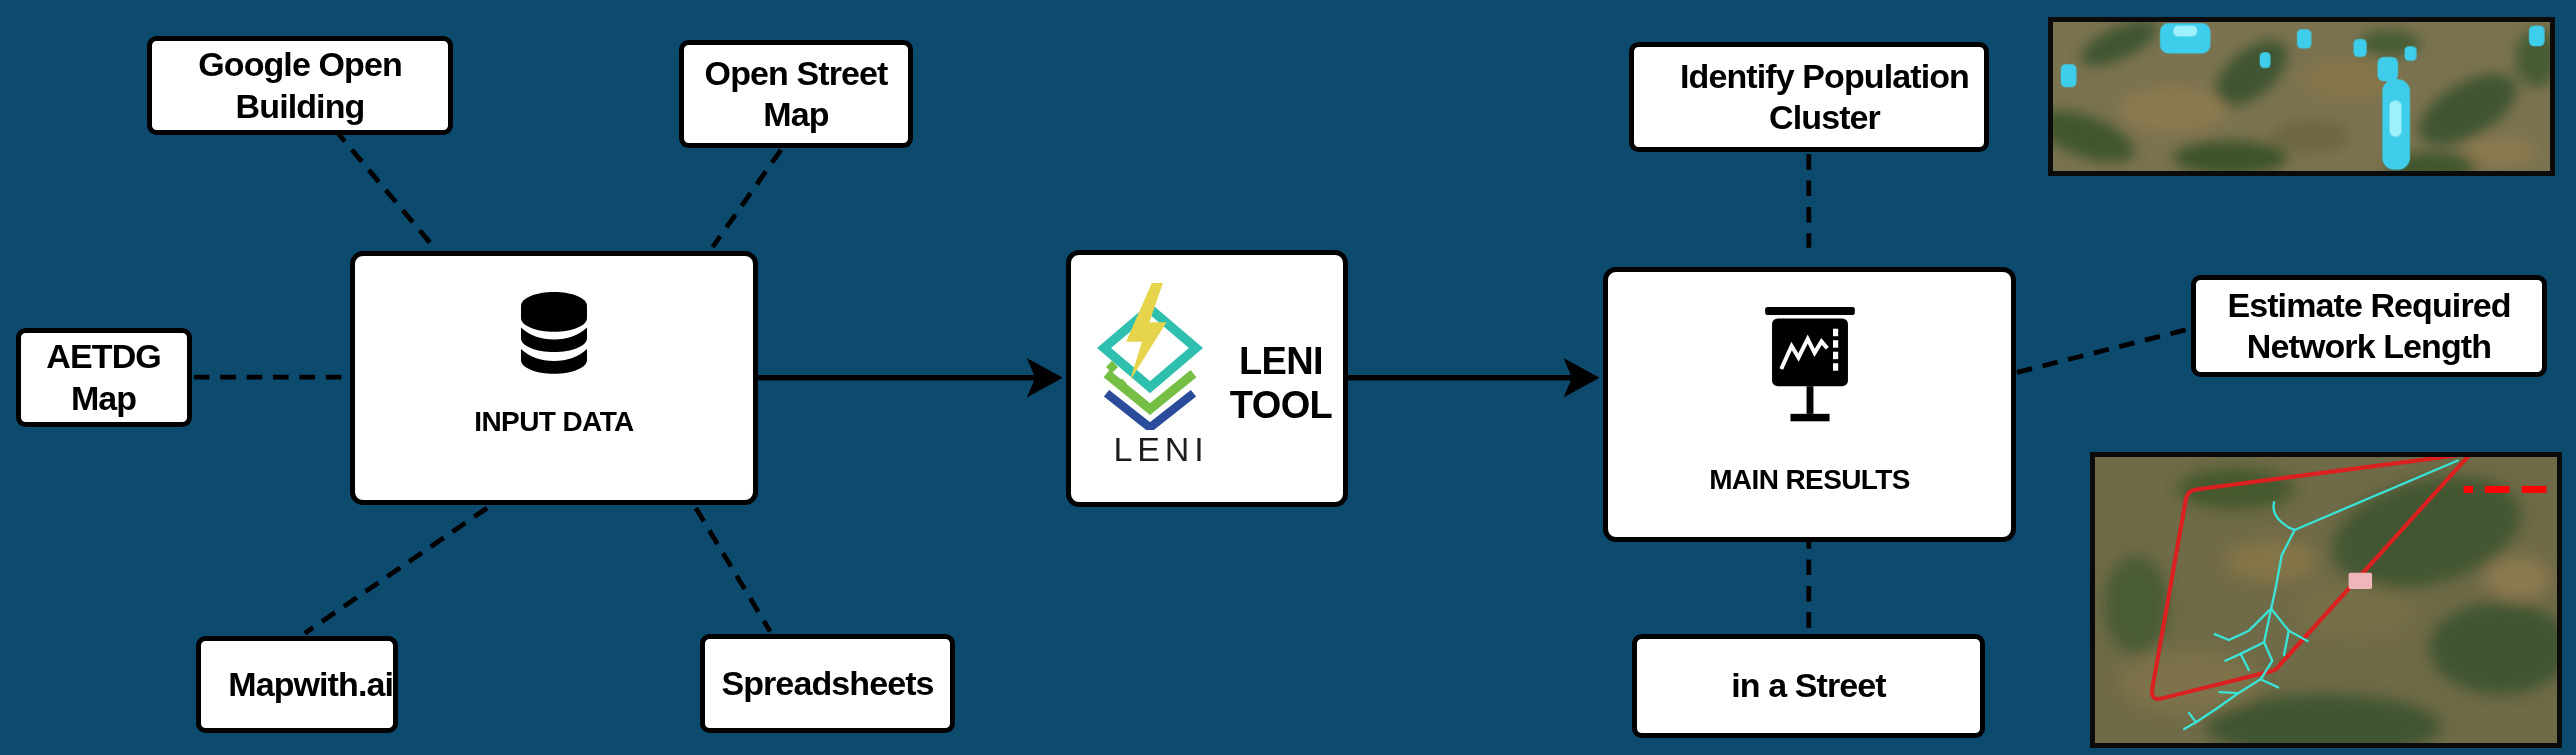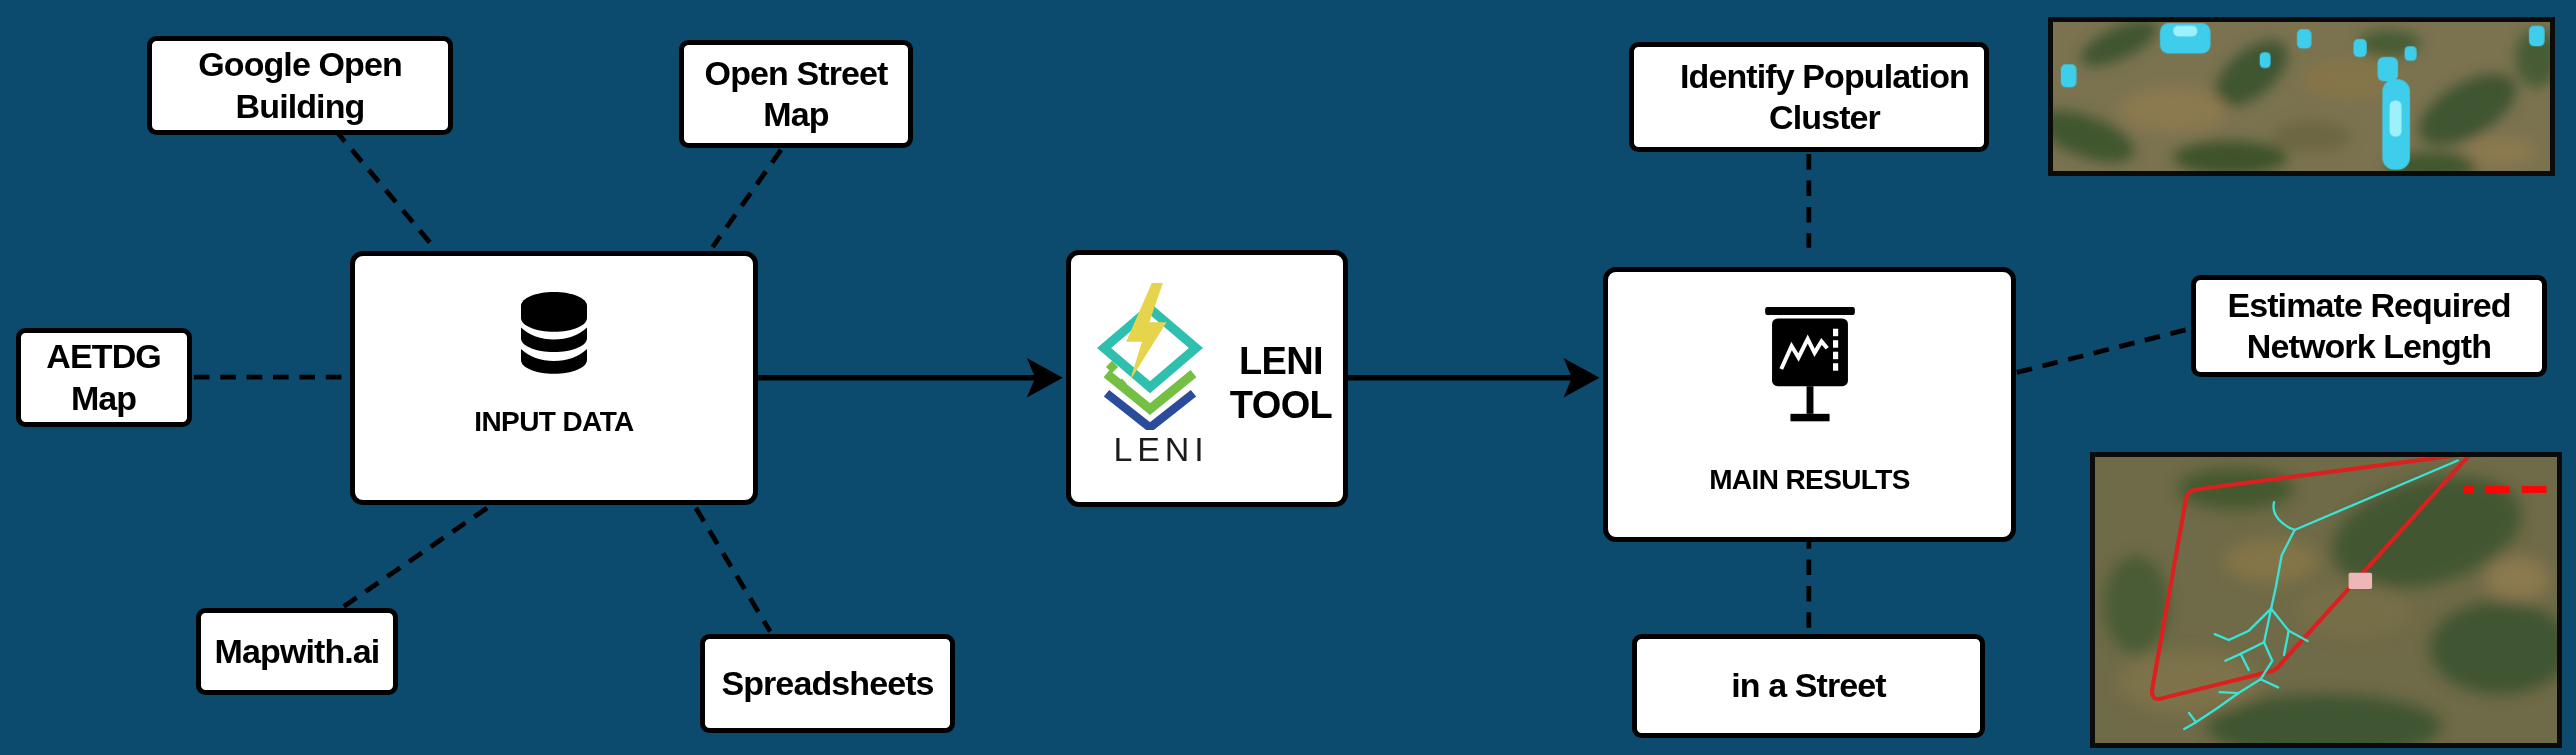--- a/index.html
+++ b/index.html
@@ -56,21 +56,21 @@
   <div class="node node--small" style="left:679px;top:40px;width:234px;height:108px;">
     <span class="label-line">Open Street</span>
     <span class="label-line">Map</span>
   </div>
 
   <div class="node node--small" style="left:15.6px;top:328px;width:176px;height:99px;">
     <span class="label-line">AETDG</span>
     <span class="label-line">Map</span>
   </div>
 
-  <div class="node node--small" style="left:196px;top:608px;width:202px;height:87px;">
+  <div class="node node--small" style="left:196px;top:636px;width:202px;height:97px;align-items:flex-end;">
     <span class="label-line">Mapwith.ai</span>
   </div>
 
   <div class="node node--small" style="left:657px;top:634px;width:255px;height:99px;margin-left:43px;">
     <span class="label-line">Spreadsheets</span>
   </div>
 
   <div class="node node--small" style="left:1629px;top:42px;width:360px;height:110px;padding-left:31px;">
     <span class="label-line">Identify Population</span>
     <span class="label-line">Cluster</span>

